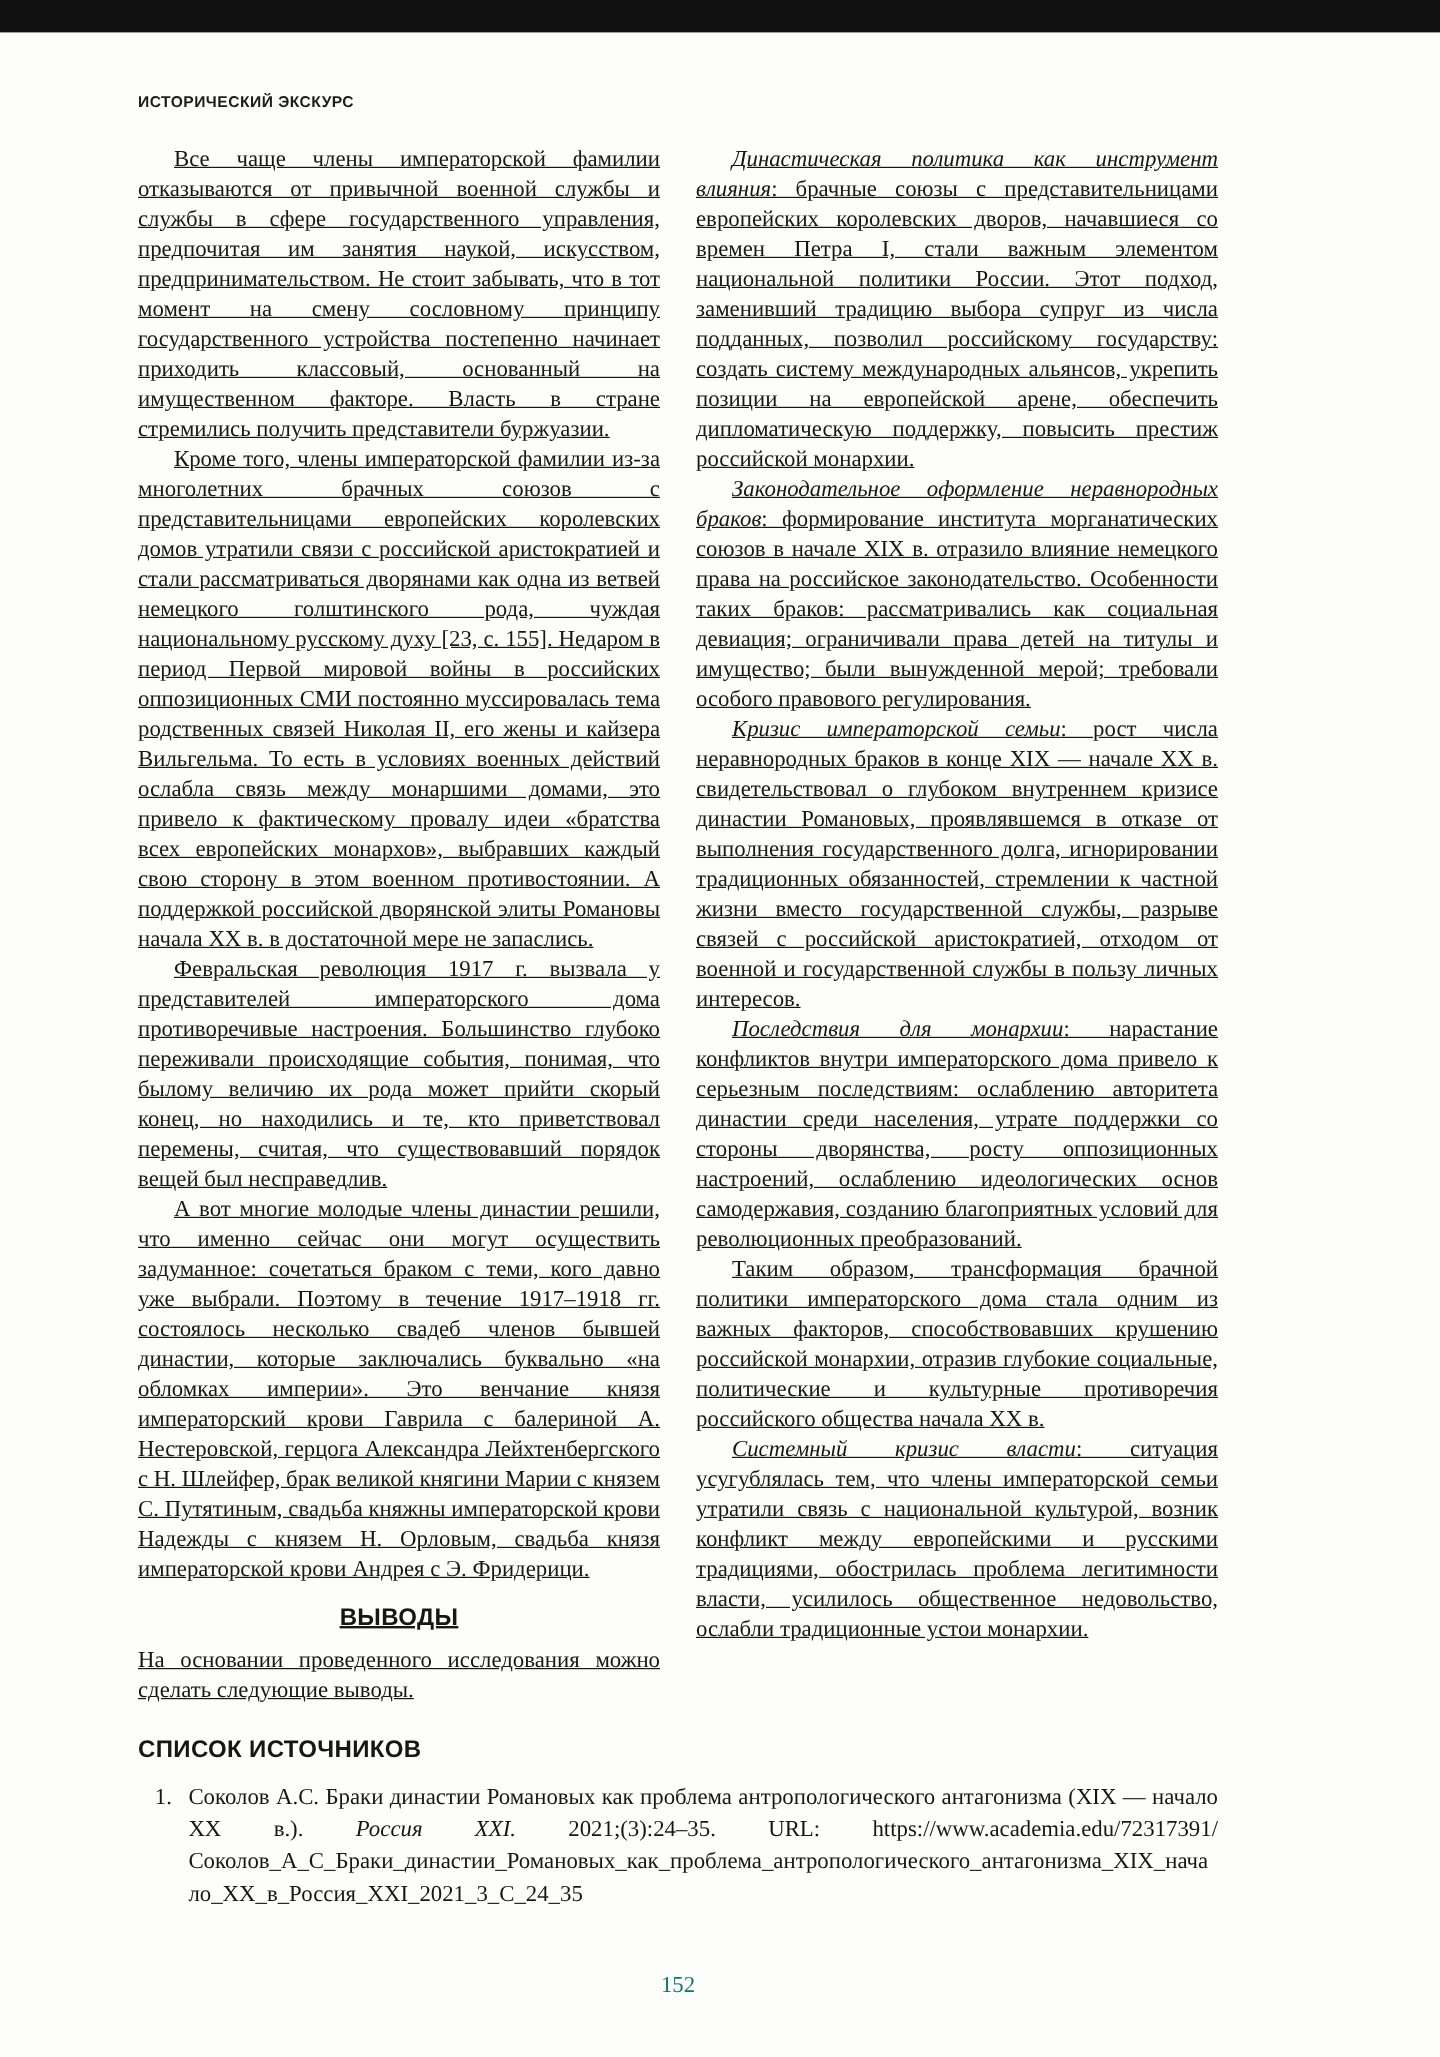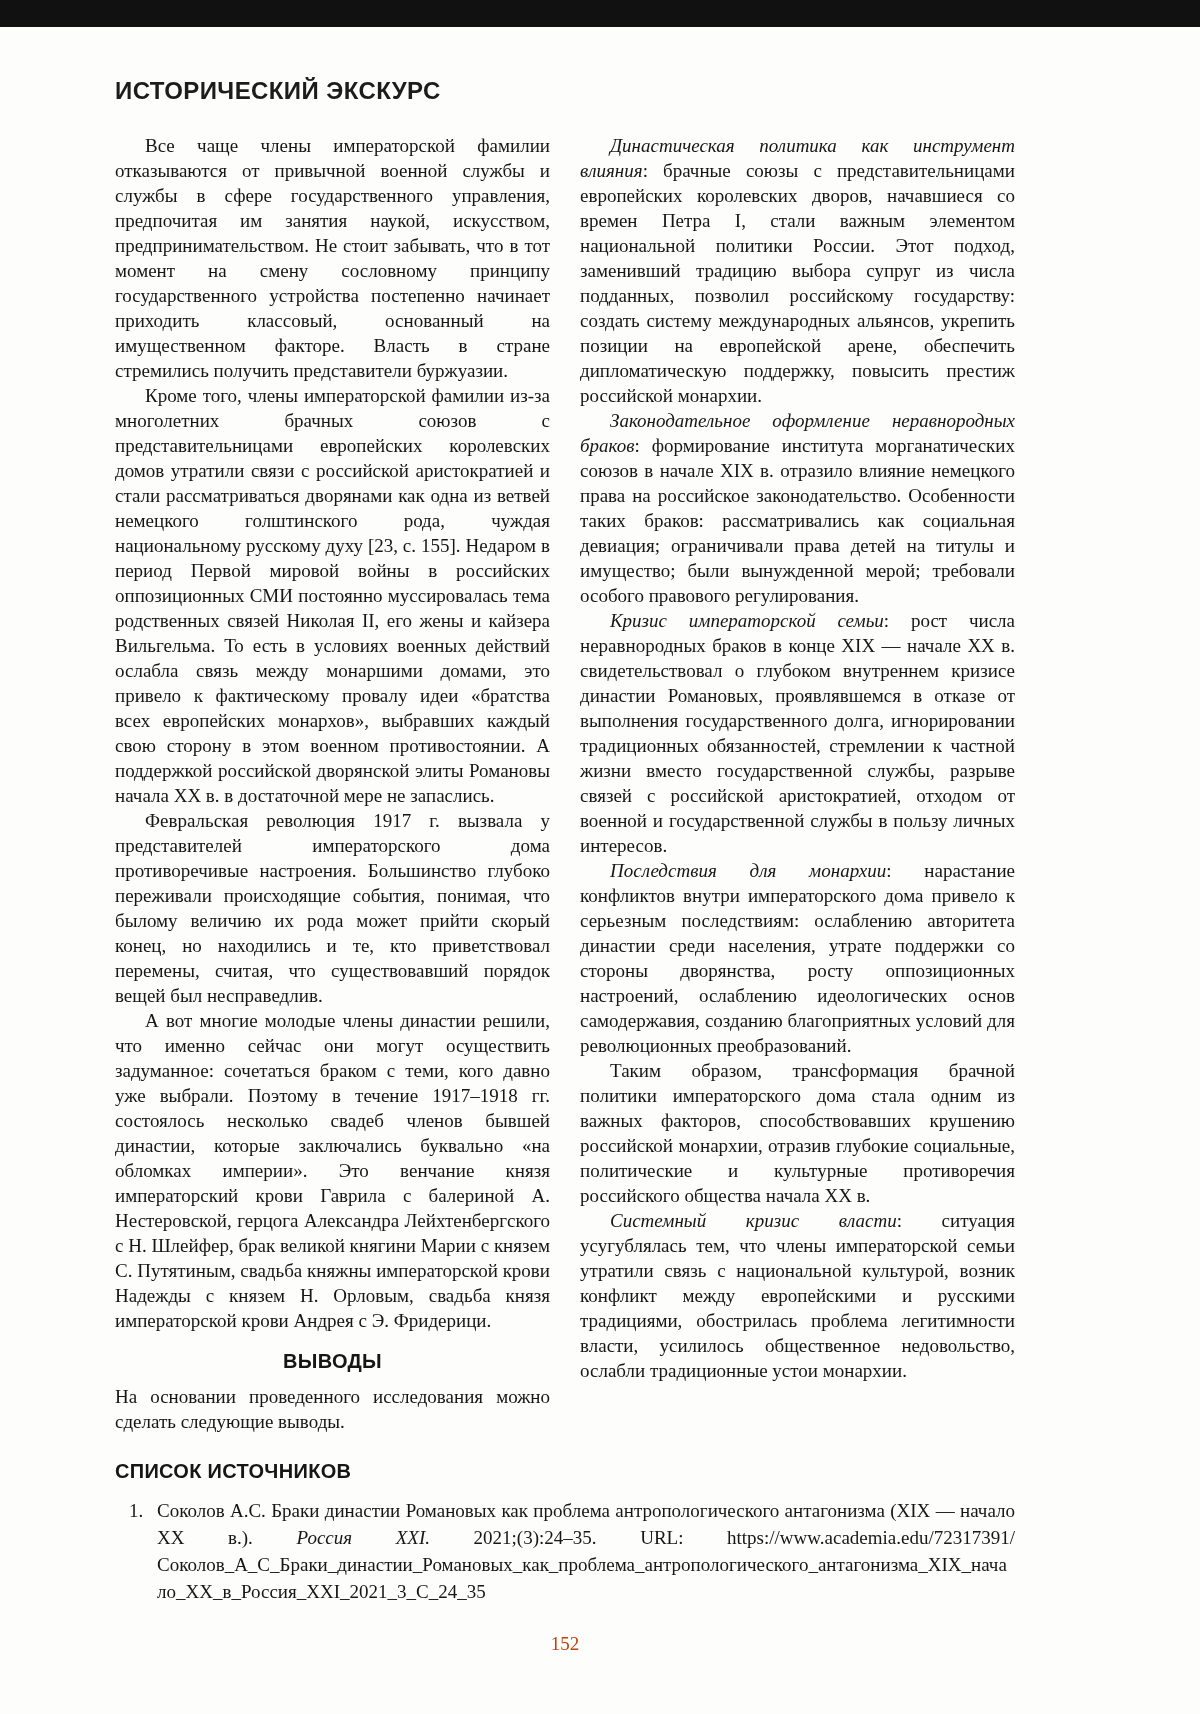--- a/index.html
+++ b/index.html
@@ -21,35 +21,36 @@
     height: 27px;
     background: #111;
   }
   .content {
     padding: 27px 185px 0 115px; 
   }
   .running-head {
     margin-top: 50px;
     font-family: "Liberation Sans", sans-serif;
     font-weight: 700;
-    font-size: 24px;
+    font-size: 13px;
     letter-spacing: 0.4px;
     color: #1c1c1c;
   }
   .columns {
     display: flex;
     gap: 30px;
     margin-top: 28px;
   }
   .column {
     width: 435px;
     font-size: 19px;
     line-height: 25px;
     text-align: justify;
     hyphens: auto;
+    text-decoration: underline;
     -webkit-hyphens: auto;
   }
   .para { text-indent: 30px; }
   .para .lead { font-style: italic; }
   .conclusions-heading {
     font-family: "Liberation Sans", sans-serif;
     font-weight: 700;
     font-size: 20px;
     text-align: center;
     margin: 16px 0 10px 0;
@@ -72,23 +73,23 @@
   }
   .ref-number { flex: 0 0 28px; }
   .ref-text {
     flex: 1;
     text-align: justify;
     overflow-wrap: anywhere;
   }
   .ref-text .journal { font-style: italic; }
   .page-number {
     text-align: center;
-    margin-top: 28px;
+    margin-top: 52px;
     font-size: 19px;
-    color: #c2410c;
+    color: #0f766e;
   }
 </style>
 </head>
 <body>
 
 <div class="page">
   <div class="top-bar"></div>
   <div class="content">
 
     <div class="running-head">ИСТОРИЧЕСКИЙ ЭКСКУРС</div>

